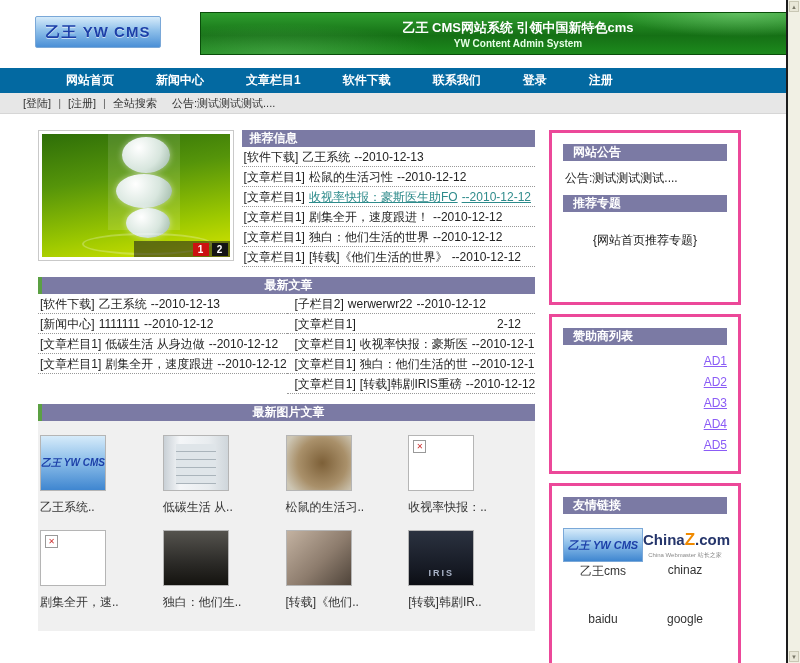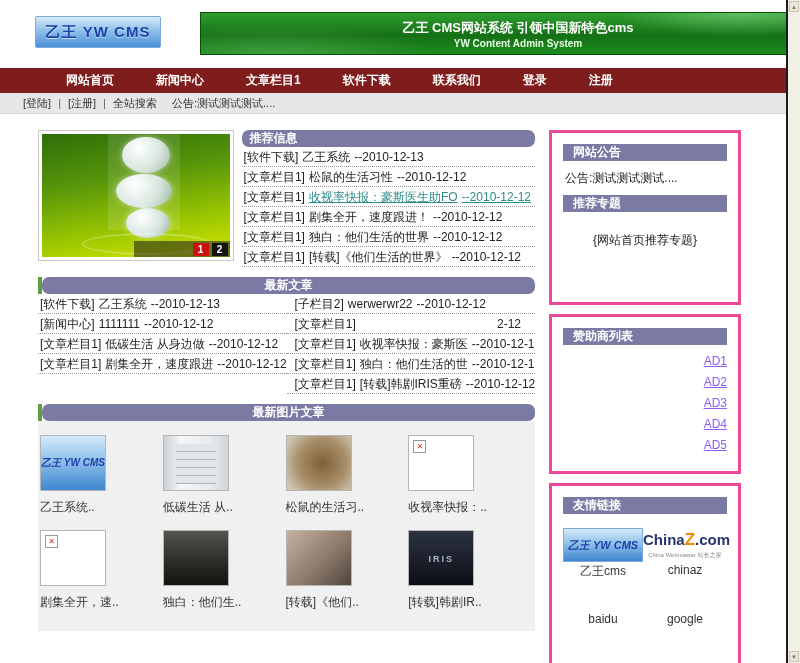--- a/index.html
+++ b/index.html
@@ -20,21 +20,21 @@
   .banner { position:absolute; left:200px; top:12px; width:636px; height:43px;
     background:
       radial-gradient(ellipse 200px 40px at 85% 0%, rgba(190,255,190,.35), rgba(190,255,190,0) 60%),
       radial-gradient(ellipse 260px 50px at 12% 100%, rgba(160,230,160,.25), rgba(160,230,160,0) 60%),
       linear-gradient(180deg,#2f9e2f 0%,#157015 55%,#1d8a1d 100%);
     border:1px solid #0a4d0a; color:#fff; text-align:center; padding-top:6px; }
   .banner-title { font-size:13px; font-weight:bold; }
   .banner-sub { font-size:10px; font-weight:bold; color:#e6ffe6; margin-top:1px; }
 
   
-  .nav { height:25px; background:#7f1d1d; display:flex; align-items:center; padding-left:45px; }
+  .nav { height:25px; background:#0369a1; display:flex; align-items:center; padding-left:45px; }
   .nav-item { color:#fff; font-size:12px; font-weight:bold; padding:0 21px; cursor:pointer; white-space:nowrap; }
 
   
   .substrip { height:21px; background:#e7e7e7; border-bottom:1px solid #d6d6d6; display:flex; align-items:center; font-size:11px; color:#333; padding-left:23px; gap:7px; }
   .substrip .lnk { cursor:pointer; }
   .substrip .sep { color:#666; }
   .substrip .notice { margin-left:8px; }
 
   
   .main { display:flex; align-items:flex-start; padding:16px 0 0 38px; min-height:498px; }
@@ -49,21 +49,21 @@
   .globe { position:absolute; border-radius:50%; background:radial-gradient(circle at 35% 30%,#ffffff,#d8e6de 55%,#97b3a0); box-shadow:0 0 6px rgba(255,255,255,.5); }
   .g1 { left:80px; top:3px;  width:48px; height:36px; }
   .g2 { left:74px; top:40px; width:56px; height:34px; }
   .g3 { left:84px; top:74px; width:44px; height:30px; }
   .ripple { position:absolute; left:40px; bottom:2px; width:130px; height:22px; border-radius:50%; border:2px solid rgba(255,255,255,.25); }
   .pager { position:absolute; right:0; bottom:0; height:16px; width:96px; background:rgba(25,25,25,.55); display:flex; align-items:center; justify-content:flex-end; gap:3px; padding-right:2px; }
   .pg { width:16px; height:13px; color:#fff; font-size:10px; font-weight:bold; text-align:center; line-height:13px; cursor:pointer; }
   .pg-active { background:#cc1111; } .pg-other { background:#141414; }
 
   
-  .sec-bar { height:17px; background:#7b7aa4; color:#fff; font-size:12px; font-weight:bold; line-height:17px; padding-left:8px;border-radius:7px; }
+  .sec-bar { height:17px; background:#7b7aa4; color:#fff; font-size:12px; font-weight:bold; line-height:17px; padding-left:8px; }
   .sec-head { display:flex; }
   .sec-head .accent { width:4px; background:#5ba043; }
   .sec-head .sec-bar { flex:1; text-align:center; padding-left:0; }
 
   .rec-box { flex:1; margin-left:8px; }
   .art-row { height:20px; line-height:20px; font-size:12px; color:#222; border-bottom:1px dotted #999; padding-left:2px; white-space:nowrap; overflow:hidden; cursor:pointer; }
   .art-row span { margin-right:4px; }
   .hl { color:#2e8b8b; text-decoration:underline; }
   .spread { display:flex; justify-content:space-between; padding-right:10px; }
 
@@ -79,21 +79,21 @@
   .pic-cap { font-size:12px; color:#333; margin-top:8px; }
   .t-ywlogo { background:linear-gradient(180deg,#d6ebfa 0%,#8fc0ea 45%,#3f86d0 100%); display:flex; align-items:center; justify-content:center; color:#1c3fa8; font-weight:bold; font-size:10px; font-style:italic; }
   .t-squirrel { background:radial-gradient(circle at 55% 50%, #7d6038, #a9906a 55%, #cdc6b4 90%); }
   .t-fridge { background:linear-gradient(90deg,#c9d0d6 0%,#f4f6f8 25%,#e8ecef 70%,#cfd6db 100%); }
   .t-fridge::after { content:""; position:absolute; left:12px; top:8px; width:40px; height:40px; background:repeating-linear-gradient(180deg,#dfe5e9 0 7px,#aab4bb 7px 8px); }
   .t-broken { background:#fff; }
   .bx { position:absolute; left:4px; top:4px; width:13px; height:13px; border:1px solid #999; background:#fff; color:#c33; font-size:8px; line-height:12px; text-align:center; }
   .t-dark { background:linear-gradient(180deg,#55534e 0%,#2b2a27 60%,#14130f 100%); }
   .t-couple { background:linear-gradient(135deg,#c3b2a1 0%,#8d7c6d 55%,#4f443a 100%); }
   .t-iris { background:linear-gradient(180deg,#2b3240 0%,#161a24 70%,#0c0e14 100%); }
-  .t-iris .ov { position:absolute; left:0; right:0; bottom:21px; text-align:center; color:#aab4c8; font-size:9px; font-weight:bold; letter-spacing:2px; }
+  .t-iris .ov { position:absolute; left:0; right:0; bottom:7px; text-align:center; color:#aab4c8; font-size:9px; font-weight:bold; letter-spacing:2px; }
 
   
   .sidebar { width:192px; margin-left:14px; }
   .sbox { border:3px solid #ec4899; background:#fff; padding:11px; margin-bottom:9px; }
   .sbar { height:17px; background:#7b7aa4; color:#fff; font-weight:bold; font-size:12px; line-height:17px; padding-left:10px; }
   .notice-text { font-size:12px; color:#222; padding:9px 2px 8px; }
   .topics-body { text-align:center; font-size:12px; color:#222; padding:20px 0 42px; cursor:pointer; }
   .ad-line { text-align:right; font-size:12px; color:#8b5cf6; height:21px; line-height:21px; cursor:pointer;text-decoration:underline; }
   .ads { padding:6px 0 4px; }
   .link-grid { display:grid; grid-template-columns:1fr 1fr; text-align:center; padding:14px 0 68px; row-gap:20px; }

